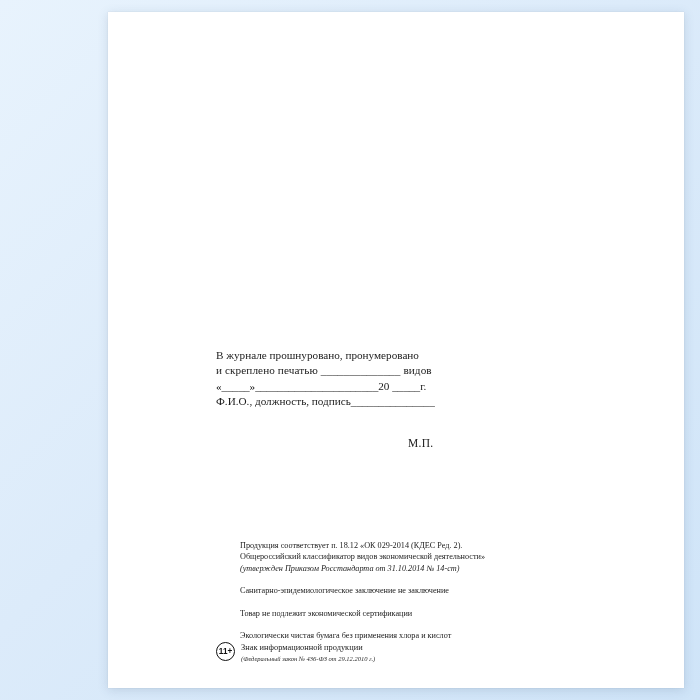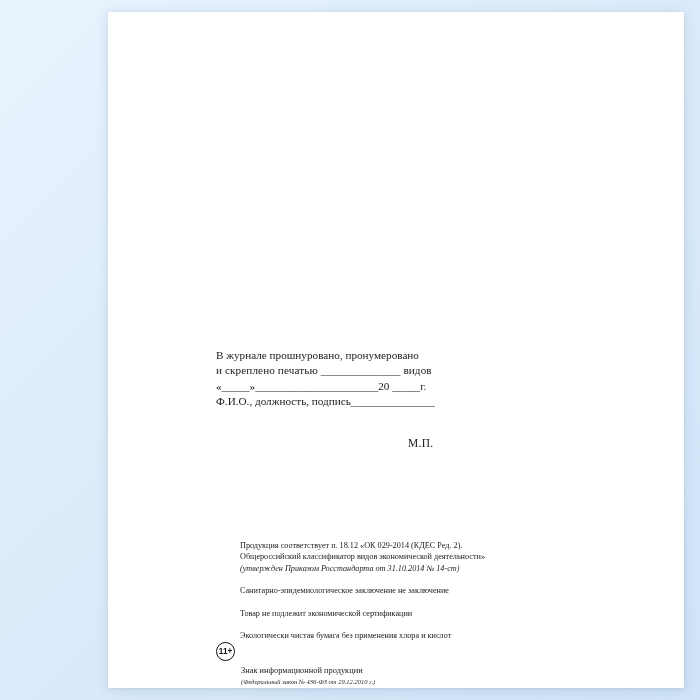--- a/index.html
+++ b/index.html
@@ -102,21 +102,20 @@
     font-weight: bold;
     font-family: "Liberation Sans", sans-serif;
     color: #111;
     box-sizing: border-box;
     flex: 0 0 auto;
     margin-top: 1px;
   }
   .age-texts {
     margin-left: 6px;
     padding-top: 2px;
-    margin-top: 23px;
   }
   .age-title {
     font-size: 8.4px;
     line-height: 10px;
     color: #1b1b1b;
     white-space: nowrap;
   }
   .age-sub {
     font-size: 6.5px;
     line-height: 9px;

